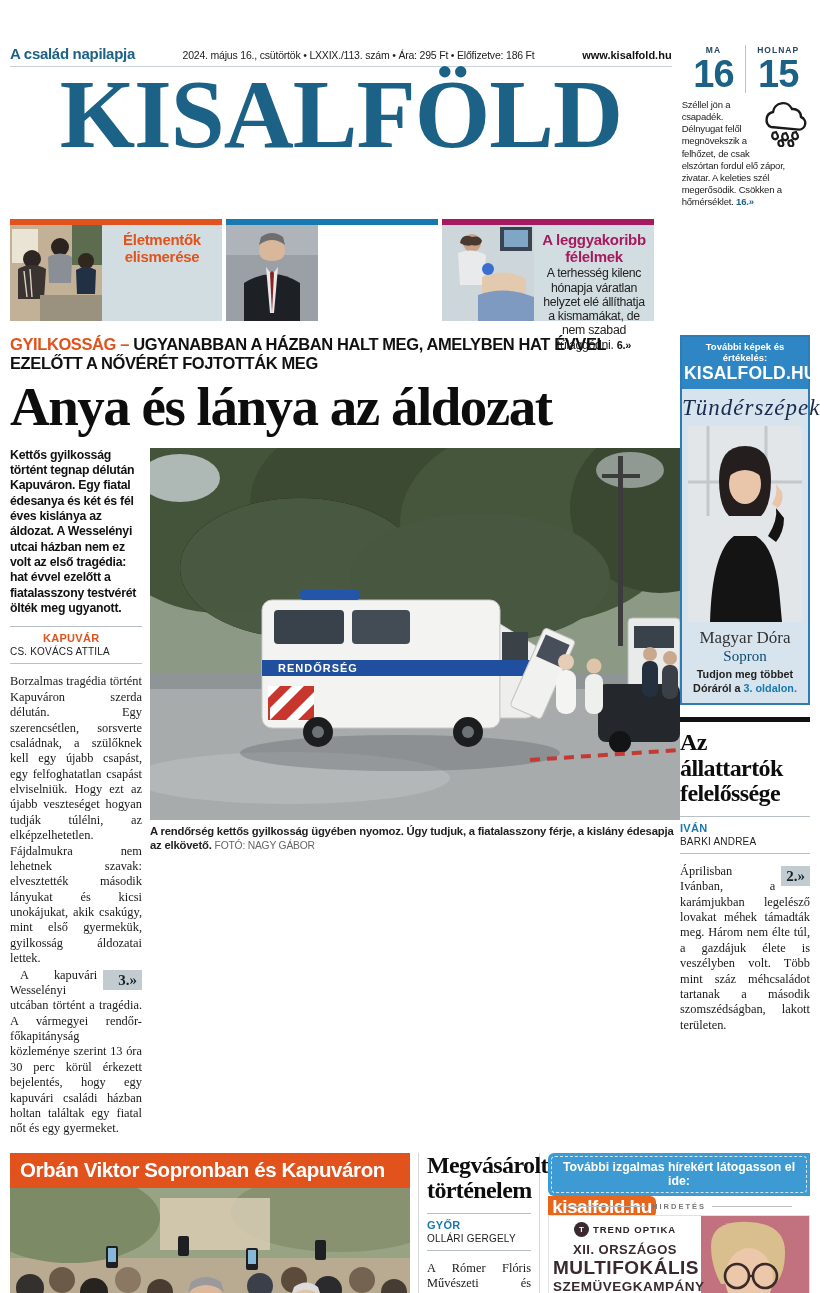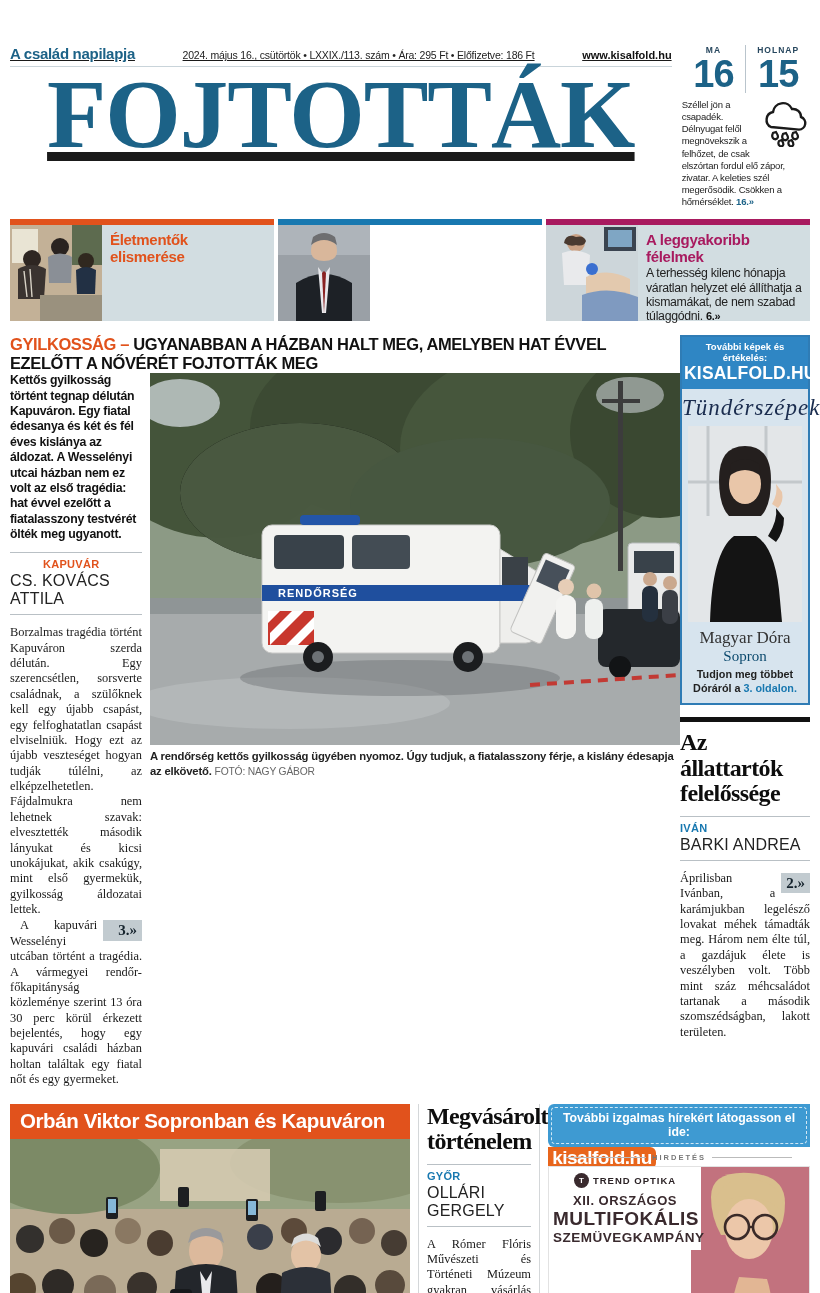--- a/index.html
+++ b/index.html
@@ -1,41 +1,41 @@
 <!DOCTYPE html>
 <html lang="hu"><head>
 <meta charset="utf-8">
 <style>
   * { margin:0; padding:0; box-sizing:border-box; }
   body { background:#e9e9e9; font-family:"Liberation Sans","DejaVu Sans",sans-serif; color:#1a1a1a; }
   .page { width:820px; height:1293px; background:#fff; margin:0 auto; padding:45px 10px 0; position:relative; overflow:hidden; }
 
   
   .top-area { display:flex; gap:10px; }
-  .top-left { width:670px;text-decoration:underline; }
+  .top-left { width:670px; }
   .header-row { display:flex; align-items:baseline; justify-content:space-between; padding-bottom:4px; border-bottom:1px solid #c9d4da; }
   .tagline { color:#1c6287; font-weight:bold; font-size:15px; letter-spacing:-0.3px; }
   .issue-info { font-size:10.5px; color:#222; letter-spacing:-0.2px; }
   .website { font-weight:bold; font-size:11px; color:#111; }
   .masthead { font-family:"Liberation Serif","DejaVu Serif",serif; font-weight:bold; color:#1c6287; font-size:97px; line-height:0.98; letter-spacing:-1px; text-align:center; }
 
   
   .weather { width:130px; font-size:9.5px; }
   .w-temps { display:flex; text-align:center; border-bottom:0; }
   .w-temp { flex:1; }
   .w-temp + .w-temp { border-left:1px solid #b9c4cc; }
   .w-label { font-size:8.5px; font-weight:bold; color:#27475e; letter-spacing:1px; }
   .w-num { font-size:38px; font-weight:900; color:#1c6287; line-height:1; letter-spacing:-1px; }
   .w-text { margin-top:6px; color:#222; line-height:1.28; letter-spacing:-0.2px; font-weight:500; }
   .w-cloud { float:right; margin:2px 0 2px 4px; }
   .w-page { color:#1c6287; font-weight:800; }
 
   
   .teasers { display:flex; gap:4px; margin-top:11px; }
-  .teaser { width:264px; }
+  .teaser { width:212px;text-align:center; }
   .teaser-bar { height:6px; }
   .teaser-body { display:flex; height:96px; }
   .teaser-photo { width:92px; flex:none; }
   .teaser-photo svg { display:block; }
   .teaser-text { background:#d2dde1; flex:1; padding:6px 8px; }
   .teaser-title { font-size:15px; font-weight:800; letter-spacing:-0.3px; margin-bottom:1px; }
   .teaser-copy { font-size:12.3px; line-height:1.16; letter-spacing:-0.3px; color:#222; font-weight:500; }
   .pg { font-weight:800; font-size:11px; color:#111; }
 
   
@@ -43,21 +43,21 @@
   .main-left { width:662px; }
   .kicker { font-size:16.5px; font-weight:800; letter-spacing:-0.4px; color:#111; }
   .kicker .k-orange { color:#e1521c; }
   .headline { font-family:"Liberation Serif","DejaVu Serif",serif; font-weight:bold; font-size:55px; letter-spacing:-1.5px; line-height:1.02; margin:6px 0 12px; color:#0d0d0d; }
   .story-row { display:flex; gap:8px; }
   .left-col { width:132px; flex:none; }
   .lead-par { font-size:12.3px; font-weight:800; line-height:1.25; letter-spacing:-0.25px; color:#111; }
   .byline { border-top:1px solid #b9c0c5; border-bottom:1px solid #b9c0c5; margin:10px 0; padding:5px 0 6px; }
   .byline .loc { font-size:11px; font-weight:800; letter-spacing:0.3px; }
   .loc-orange { color:#e1521c;padding-left:33px; } .loc-blue { color:#1878b0; }
-  .byline .author { font-size:16px; color:#222; letter-spacing:0.2px; margin-top:2px; }
+  .byline .author { font-size:10px; color:#222; letter-spacing:0.2px; margin-top:2px; }
   .body-text { font-family:"Liberation Serif","DejaVu Serif",serif; font-size:12.4px; line-height:1.24; text-align:justify; color:#191919; }
   .body-text p + p { text-indent:10px; margin-top:1px; }
   .badge { float:right; background:#c2cbd0; color:#14222c; font-weight:800; font-size:15px; padding:0 5px; margin:2px 0 0 6px; line-height:1.35; }
   .photo-block { flex:1; }
   .caption { font-size:11.3px; font-weight:700; letter-spacing:-0.2px; color:#222; margin-top:4px; line-height:1.25; }
   .credit { font-weight:400; color:#666; font-size:10.3px; }
 
   
   .rail { width:130px; flex:none; }
   .promo-box { border:2px solid #2f7cb5; background:#d7e4ee; text-align:center; padding-bottom:8px; }
@@ -109,21 +109,21 @@
 
 <div class="page">
 
   <div class="top-area">
     <div class="top-left">
       <div class="header-row">
         <span class="tagline">A család napilapja</span>
         <span class="issue-info">2024. május 16., csütörtök • LXXIX./113. szám • Ára: 295 Ft • Előfizetve: 186 Ft</span>
         <span class="website">www.kisalfold.hu</span>
       </div>
-      <div class="masthead">FOJTOTTÁK</div>
+      <div class="masthead">KISALFÖLD</div>
     </div>
 
     <div class="weather">
       <div class="w-temps">
         <div class="w-temp">
           <div class="w-label">MA</div>
           <div class="w-num">16</div>
         </div>
         <div class="w-temp">
           <div class="w-label">HOLNAP</div>
@@ -213,20 +213,21 @@
         </div>
       </div>
     </div>
   </div>
 
   <div class="main-wrap">
     <div class="main-left">
       <div class="kicker">
         <span class="k-orange">GYILKOSSÁG – </span><span>UGYANABBAN A HÁZBAN HALT MEG, AMELYBEN HAT ÉVVEL EZELŐTT A NŐVÉRÉT FOJTOTTÁK MEG</span>
       </div>
+      <h1 class="headline">Anya és lánya az áldozat</h1>
 
       <div class="story-row">
         <div class="left-col">
           <p class="lead-par">Kettős gyilkosság történt tegnap délután Kapuváron. Egy fiatal édesanya és két és fél éves kislánya az áldozat. A Wesselényi utcai házban nem ez volt az első tragédia: hat évvel ezelőtt a fiatalasszony testvérét ölték meg ugyanott.</p>
           <div class="byline">
             <div class="loc loc-orange">KAPUVÁR</div>
             <div class="author">CS. KOVÁCS ATTILA</div>
           </div>
           <div class="body-text">
             <p>Borzalmas tragédia történt Kapuváron szerda délután. Egy szerencsétlen, sorsverte családnak, a szülőknek kell egy újabb csapást, egy felfoghatatlan csapást elviselniük. Hogy ezt az újabb veszteséget hogyan tudják túlélni, az elképzelhetetlen. Fájdalmukra nem lehetnek szavak: elvesztették második lányukat és kicsi unokájukat, akik csakúgy, mint első gyermekük, gyilkosság áldozatai lettek.</p>

